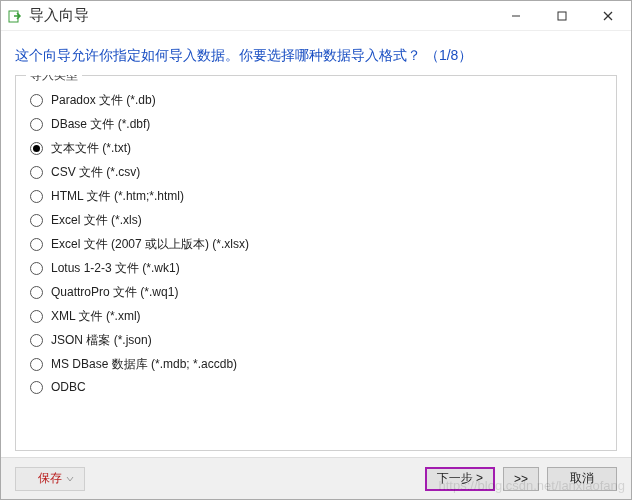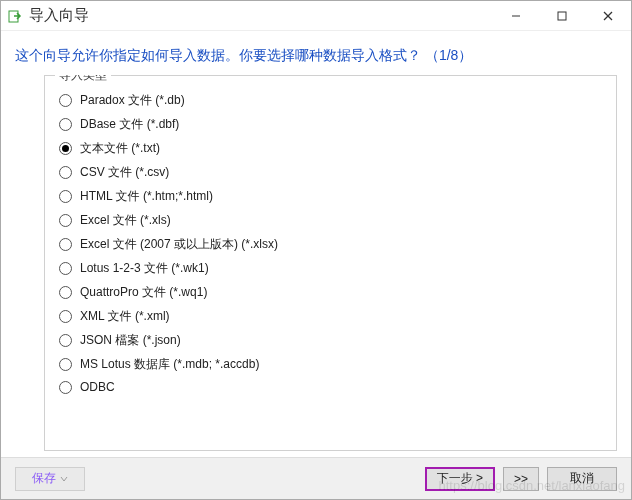--- a/index.html
+++ b/index.html
@@ -18,21 +18,21 @@
   .titlebar .title { flex: 0 0 auto; font-size: 15px; color: #333; }
   .titlebar .spacer { flex: 1 1 auto; }
   .titlebar .tb-btn { width: 46px; height: 30px; display: flex; align-items: center; justify-content: center; color: #333; font-size: 14px; }
 
   .header { padding: 16px 14px 10px 14px; }
   .header .prompt { color: #1a4fc3; font-size: 14px; }
 
   .content { flex: 1 1 auto; padding: 0 14px 6px 14px; overflow: hidden; }
   .fieldset {
     border: 1px solid #d0d0d0; position: relative;
-    height: 100%; padding: 14px 14px 10px 14px; margin-left: 29px;
+    height: 100%; padding: 14px 14px 10px 14px;
   }
   .fieldset .legend {
     position: absolute; top: -9px; left: 10px;
     background: #fff; padding: 0 4px; color: #333; font-size: 12px;
   }
   .radio-list { display: flex; flex-direction: column; gap: 7px; margin-top: 2px; }
   .radio-item { display: flex; align-items: center; gap: 8px; font-size: 12px; color: #222; }
   .radio {
     width: 13px; height: 13px; border: 1px solid #555; border-radius: 50%;
     display: inline-flex; align-items: center; justify-content: center; background: #fff;
@@ -49,21 +49,21 @@
   }
   .footer .gap { flex: 1 1 auto; }
   .btn {
     min-width: 70px; height: 24px; padding: 0 10px;
     border: 1px solid #adadad; background: #e1e1e1;
     display: inline-flex; align-items: center; justify-content: center;
     font-size: 12px; color: #222;
   }
   .btn.primary { background: #e1e1e1; border: 2px solid #a21caf; height: 24px; }
   .btn.small { min-width: 28px; }
-  .btn.disabled { color: #8b5cf6; background: #eaeaea; border-color: #cfcfcf; }
+  .btn.disabled { color: #b91c1c; background: #eaeaea; border-color: #cfcfcf; justify-content: flex-end; }
 
   .watermark {
     position: absolute; bottom: 6px; right: 6px;
     color: rgba(0,0,0,0.12); font-size: 13px; pointer-events: none;
     font-family: Arial, sans-serif;
   }
 </style>
 </head>
 <body>
 
@@ -143,21 +143,21 @@
           <label class="radio-item">
             <span class="radio"></span>
             <span>XML 文件 (*.xml)</span>
           </label>
           <label class="radio-item">
             <span class="radio"></span>
             <span>JSON 檔案 (*.json)</span>
           </label>
           <label class="radio-item">
             <span class="radio"></span>
-            <span>MS Lotus 数据库 (*.mdb; *.accdb)</span>
+            <span>MS DBase 数据库 (*.mdb; *.accdb)</span>
           </label>
           <label class="radio-item">
             <span class="radio"></span>
             <span>ODBC</span>
           </label>
         </div>
     </div>
   </div>
 
   <div class="footer">

